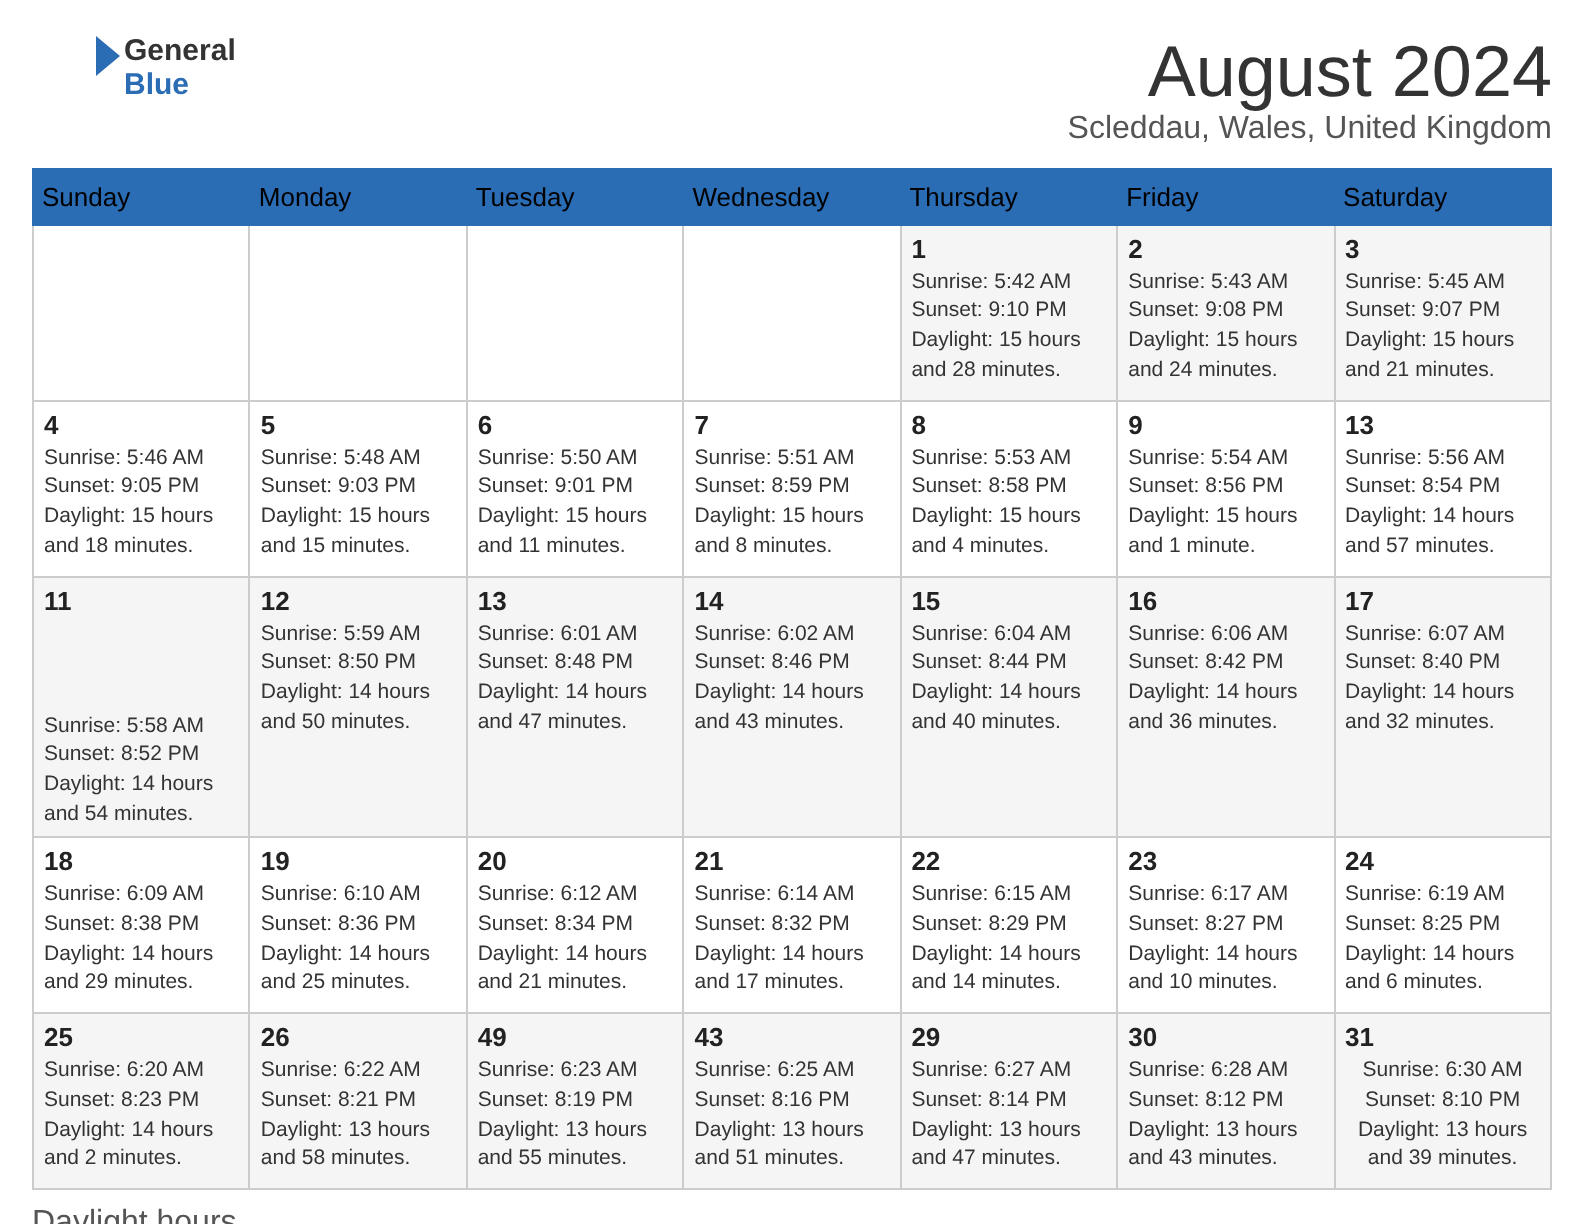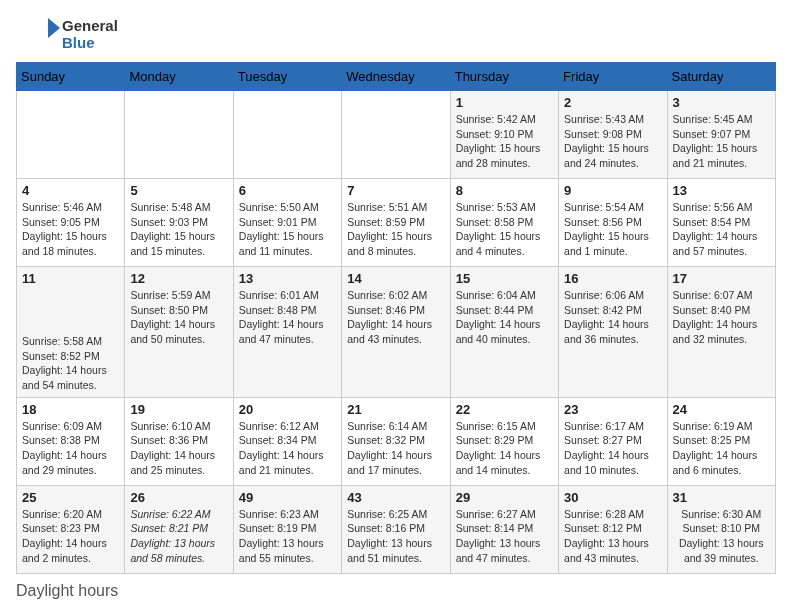--- a/index.html
+++ b/index.html
@@ -92,20 +92,24 @@
         <svg width="44" height="36" viewBox="0 0 44 36">
           <polygon points="32,2 44,12 32,22" fill="#2a6db5"></polygon>
         </svg>
       </div>
       <div>
         <div style="font-family:Arial; font-size:15px; font-weight:bold; color:#333; line-height:1.15;">General</div>
         <div style="font-family:Arial; font-size:15px; font-weight:bold; color:#2a6db5; line-height:1.15;">Blue</div>
       </div>
     </div>
   </div>
+  <div class="title-area">
+    <div class="main-title">August 2024</div>
+    <div class="subtitle">Scleddau, Wales, United Kingdom</div>
+  </div>
 </div>
 
 <table class="calendar-table">
   <thead>
     <tr>
     <th>Sunday</th>
         <th>Monday</th>
         <th>Tuesday</th>
         <th>Wednesday</th>
         <th>Thursday</th>
@@ -297,21 +301,21 @@
       <tr>
         <td>
           <span class="day-number">25</span>
           <div class="day-info" style="white-space: pre-line;">Sunrise: 6:20 AM
 Sunset: 8:23 PM
 Daylight: 14 hours
 and 2 minutes.</div>
         </td>
         <td>
           <span class="day-number">26</span>
-          <div class="day-info" style="white-space: pre-line; font-style: italic;">Sunrise: 6:22 AM
+          <div class="day-info" style="white-space: pre-line;">Sunrise: 6:22 AM
 Sunset: 8:21 PM
 Daylight: 13 hours
 and 58 minutes.</div>
         </td>
         <td>
           <span class="day-number">49</span>
           <div class="day-info" style="white-space: pre-line;">Sunrise: 6:23 AM
 Sunset: 8:19 PM
 Daylight: 13 hours
 and 55 minutes.</div>

